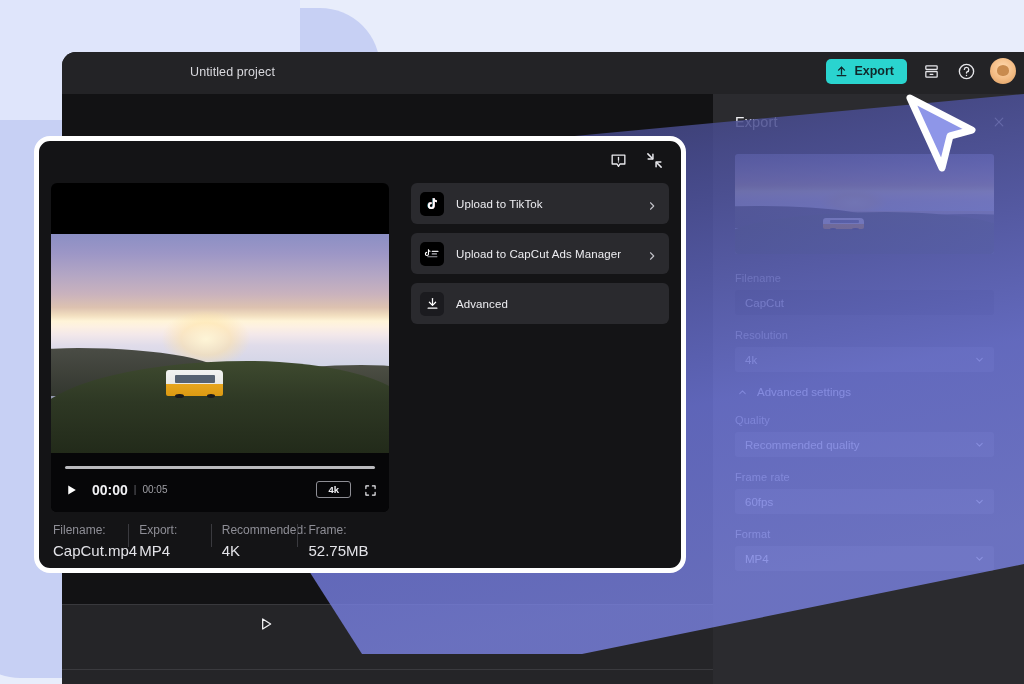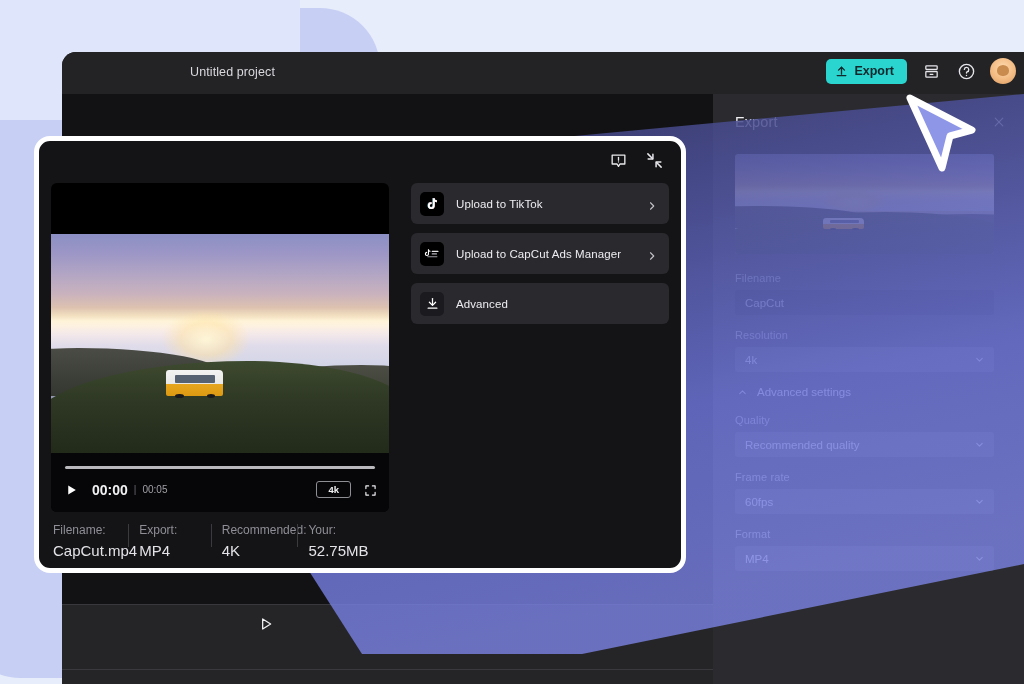--- a/index.html
+++ b/index.html
@@ -698,21 +698,21 @@
     </div>
     <div class="meta-cell">
       <div class="meta-k">Export:</div>
       <div class="meta-v">MP4</div>
     </div>
     <div class="meta-cell">
       <div class="meta-k">Recommended:</div>
       <div class="meta-v">4K</div>
     </div>
     <div class="meta-cell">
-      <div class="meta-k">Your:</div>
+      <div class="meta-k">Frame:</div>
       <div class="meta-v">52.75MB</div>
     </div>
   </div>
 
   <div id="ready-right">
 
     <div class="action-row">
       <div class="action-badge">
         <svg width="15" height="15" viewBox="0 0 24 24">
           <path d="M15.6 3.6h-2.9v11.9a2.5 2.5 0 1 1-2.1-2.46V10.1a5.4 5.4 0 1 0 4.98 5.38V8.9a6.3 6.3 0 0 0 3.6 1.12V7.1a3.55 3.55 0 0 1-3.58-3.5Z" fill="#fff"></path>

